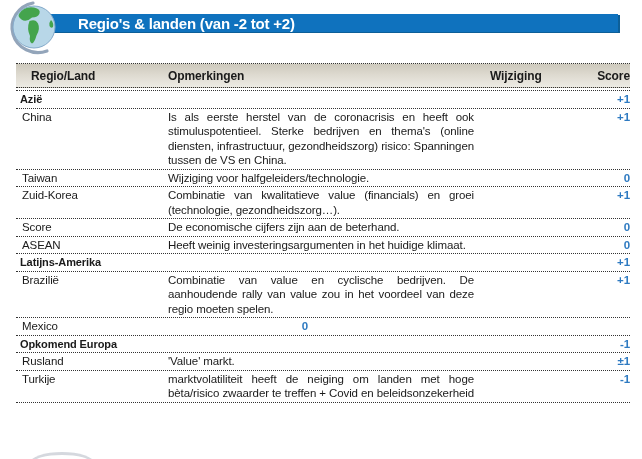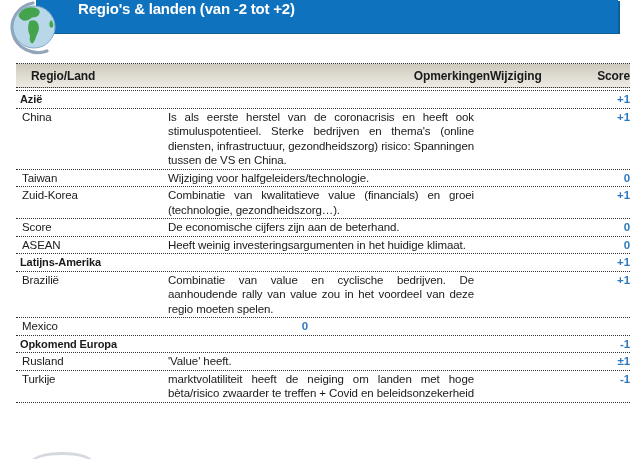--- a/index.html
+++ b/index.html
@@ -5,24 +5,24 @@
   html,body{margin:0;padding:0;}
   body{
     width:642px;height:459px;
     background:#ffffff;
     font-family:"Liberation Sans", sans-serif;
     position:relative;overflow:hidden;
     color:#1a1a1a;
   }
   
   .titlebar{
-    position:absolute;left:36px;top:0;width:582px;height:33px;
+    position:absolute;left:36px;top:14px;width:582px;height:18px;
     background:#0f72be;
     box-shadow:2px 1px 0 #0d5f98;
-    display:flex;
+    display:flex;align-items:center;
     padding-left:42px;box-sizing:border-box;
   }
   .titlebar .title{
     color:#ffffff;font-weight:bold;font-size:15px;letter-spacing:-0.2px;
     white-space:nowrap;
   }
   .globe{position:absolute;left:5px;top:1px;width:56px;height:56px;z-index:2;}
   
   .doc-table{
     position:absolute;left:16px;top:63px;width:614px;
@@ -34,21 +34,21 @@
     background:linear-gradient(180deg,#cdc9bc 0%,#ddd9cf 45%,#edebe4 100%);
     border-top:1px dotted #333;
     border-bottom:1px dotted #333;
     font-weight:bold;font-size:12px;
     margin-bottom:2px;
   }
   .c-region{width:152px;box-sizing:border-box;padding-left:15px;}
   .c-remarks{width:322px;box-sizing:border-box;padding-right:16px;text-align:justify;}
   .c-change{width:70px;box-sizing:border-box;text-align:left;}
   .c-score{width:70px;box-sizing:border-box;text-align:right;}
-  .thead .c-remarks{text-align:right;padding-right:0;}
+  .thead .c-remarks{text-align:left;padding-right:0;}
   .rows{border-bottom:1px dotted #333;}
   .row{
     display:flex;align-items:flex-start;
     border-top:1px dotted #333;
     padding:1px 0 1px 0;
     line-height:14.5px;
   }
   .row .c-region{padding-left:6px;}
   .row.section .c-region{font-weight:bold;font-size:11px;padding-left:4px;}
   .score{color:#2e7ac1;font-weight:bold;}
@@ -142,21 +142,21 @@
     <div class="c-score score">0</div>
   </div>
       <div class="row section">
     <div class="c-region">Opkomend Europa</div>
     <div class="c-remarks"></div>
     <div class="c-change"></div>
     <div class="c-score score">-1</div>
   </div>
       <div class="row">
     <div class="c-region">Rusland</div>
-    <div class="c-remarks">'Value' heeft.</div>
+    <div class="c-remarks">'Value' markt.</div>
     <div class="c-change"></div>
     <div class="c-score score">±1</div>
   </div>
       <div class="row">
     <div class="c-region">Turkije</div>
     <div class="c-remarks">marktvolatiliteit heeft de neiging om landen met hoge bèta/risico zwaarder te treffen + Covid en beleidsonzekerheid</div>
     <div class="c-change"></div>
     <div class="c-score score">-1</div>
   </div>
     </div>

